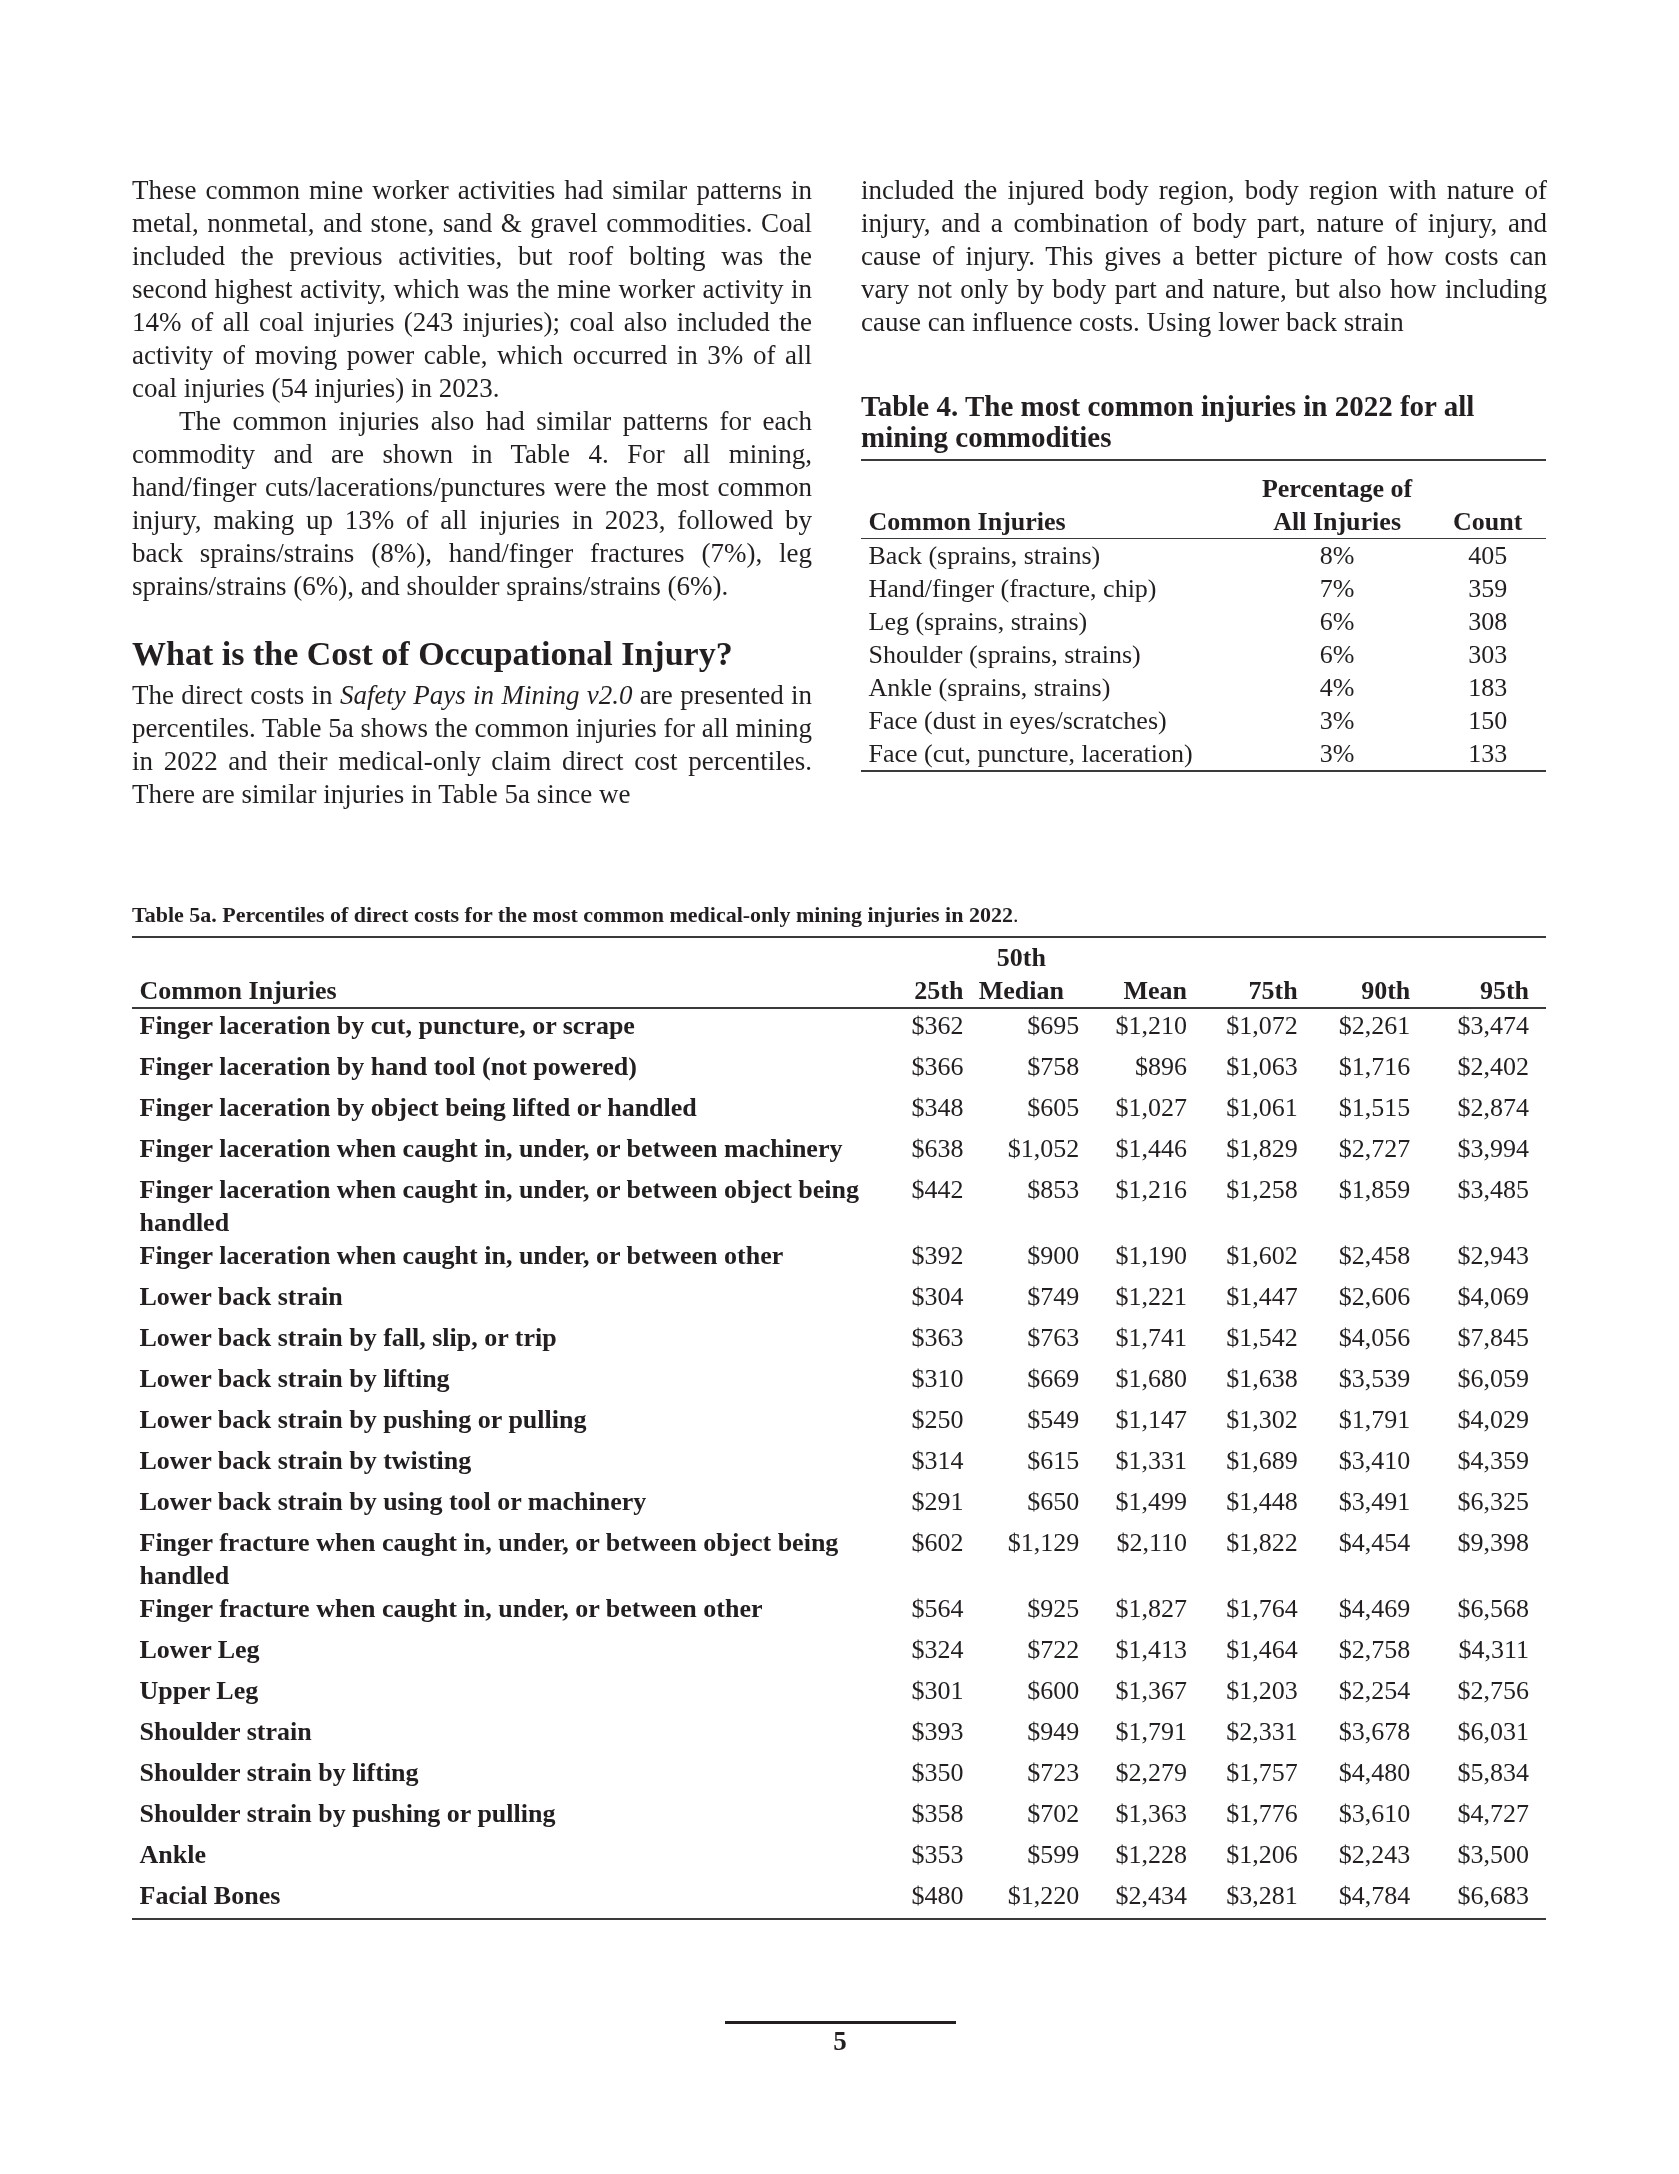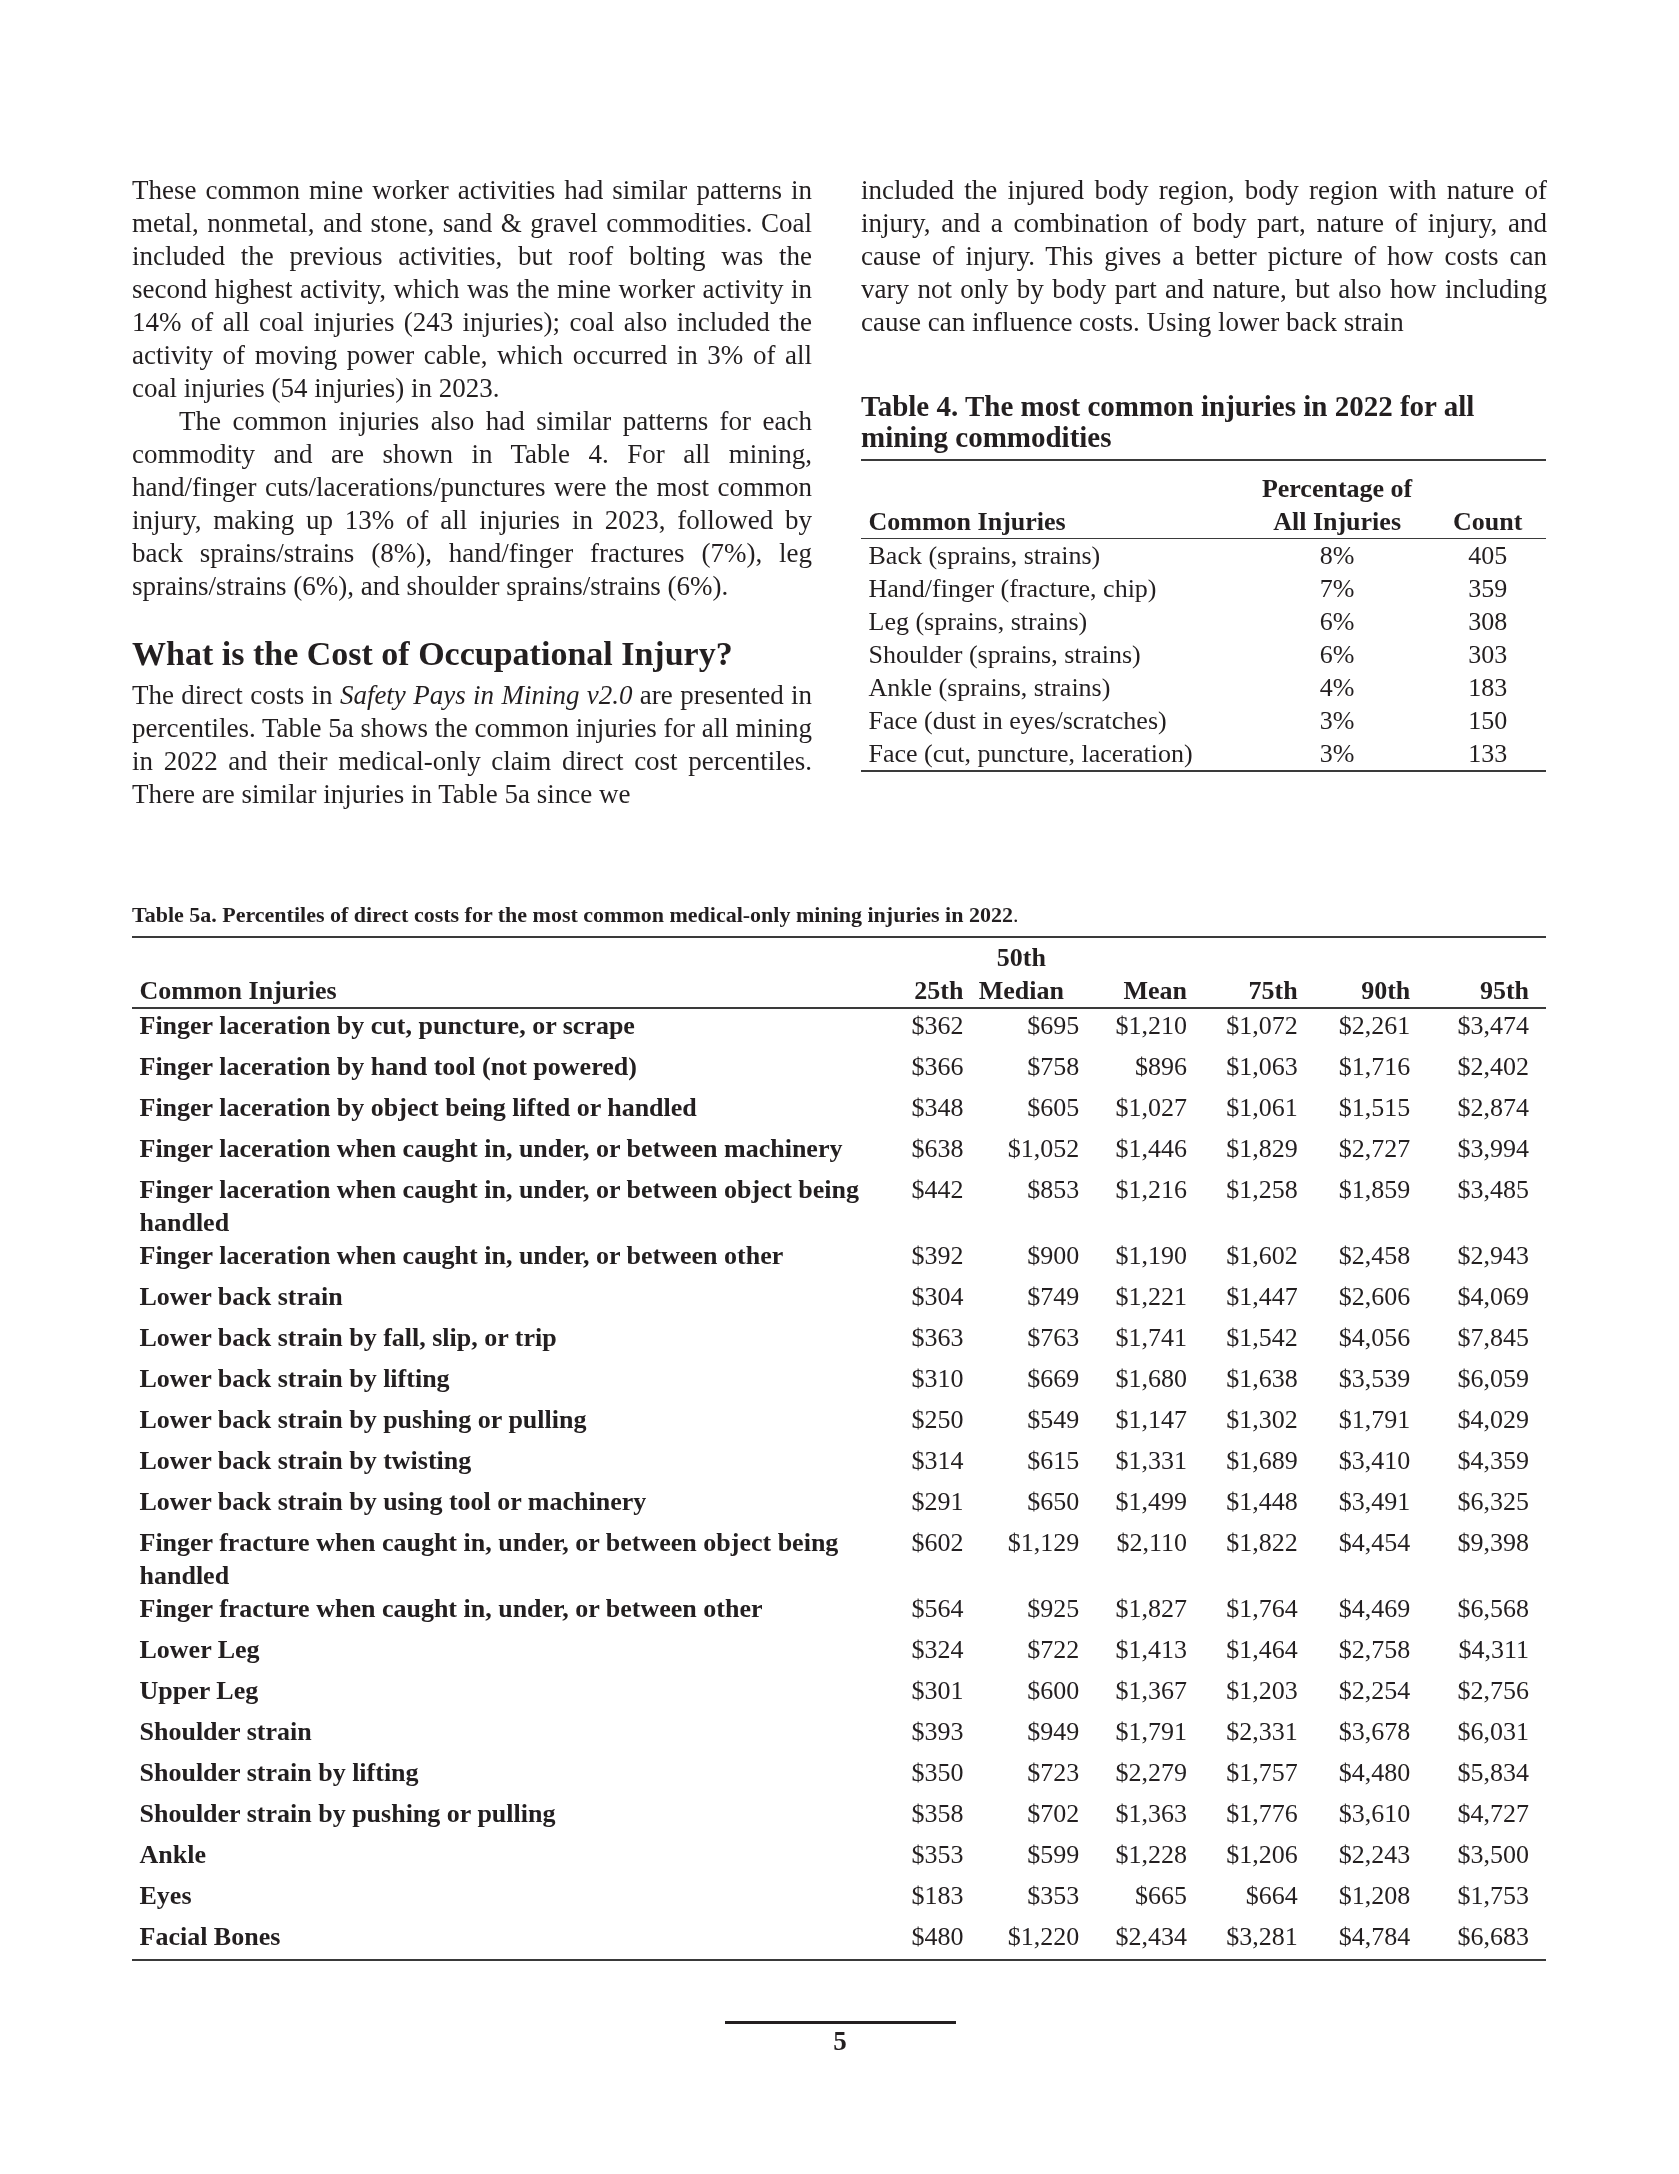--- a/index.html
+++ b/index.html
@@ -305,29 +305,20 @@
         <tr>
           <td class="c-name">Ankle</td>
           <td class="num w25">$353</td>
           <td class="num w50">$599</td>
           <td class="num wmean">$1,228</td>
           <td class="num w75">$1,206</td>
           <td class="num w90">$2,243</td>
           <td class="num w95">$3,500</td>
         </tr>
         <tr>
-          <td class="c-name">Eyes</td>
-          <td class="num w25">$183</td>
-          <td class="num w50">$353</td>
-          <td class="num wmean">$665</td>
-          <td class="num w75">$664</td>
-          <td class="num w90">$1,208</td>
-          <td class="num w95">$1,753</td>
-        </tr>
-        <tr>
           <td class="c-name">Facial Bones</td>
           <td class="num w25">$480</td>
           <td class="num w50">$1,220</td>
           <td class="num wmean">$2,434</td>
           <td class="num w75">$3,281</td>
           <td class="num w90">$4,784</td>
           <td class="num w95">$6,683</td>
         </tr>
       </tbody>
   </table>

